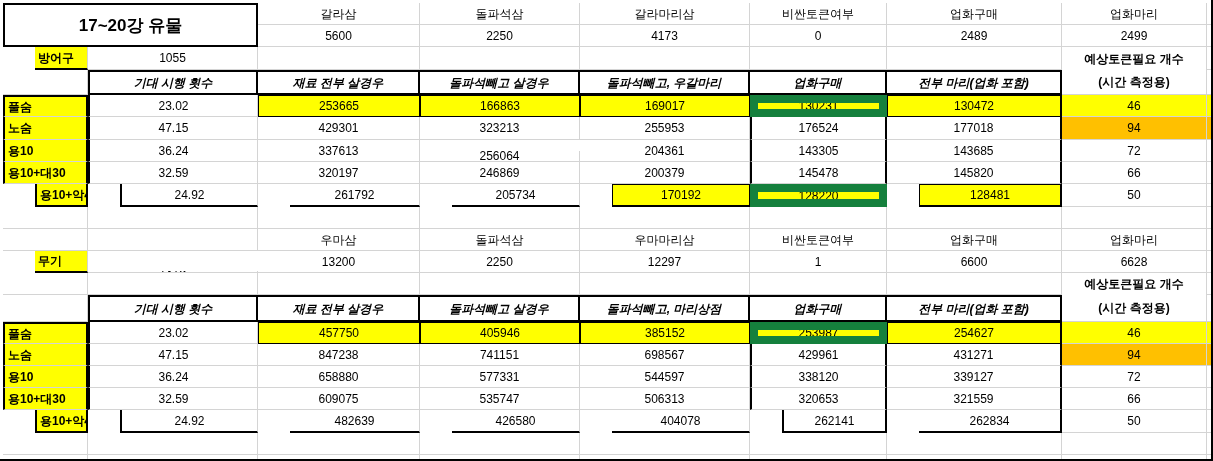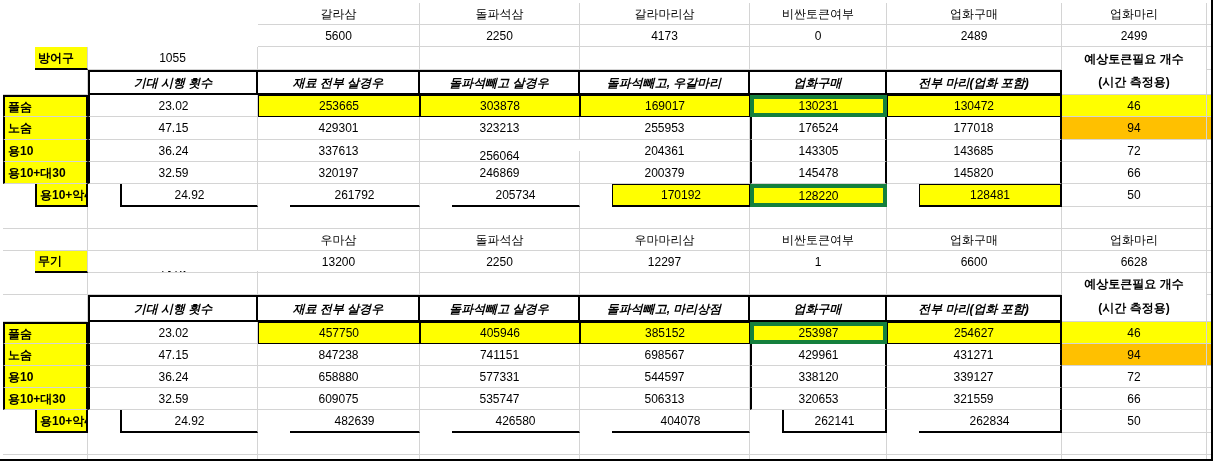--- a/index.html
+++ b/index.html
@@ -29,28 +29,29 @@
   .left{justify-content:flex-start;padding-left:3px;}
   .bold{font-weight:700;}
   .yel{background:var(--yellow,#FFFF00);}
   .org{background:var(--orange,#FFC000);}
   .kb{border:1px solid #000;}
   .hdr{font-weight:700;border-top:2px solid #000;border-bottom:2px solid #000;border-right:2px solid #000;font-style:italic;}
   .t2{border-top:2px solid #000;}
   .b2{border-bottom:2px solid #000;margin-left:32px;}
   .l2{border-left:2px solid #000;}
   .r2{border-right:2px solid #000;}
-  .box2{border:4px solid #15803d;}
+  .box2{border:8px solid #15803d;}
   .nb{border-bottom:none;}
   .ttl{border:2px solid #000;font-weight:700;font-size:17px;background:#fff;}
 </style>
 </head>
 <body>
 
 <div id="sheet">
+    <div class="c ttl" style="grid-area: 1 / 1 / span 2 / span 2;">17~20강 유물</div>
     <div class="c" style="grid-area: 1 / 3 / span 1 / span 1;">갈라삼</div>
     <div class="c" style="grid-area: 1 / 4 / span 1 / span 1;">돌파석삼</div>
     <div class="c" style="grid-area: 1 / 5 / span 1 / span 1;">갈라마리삼</div>
     <div class="c" style="grid-area: 1 / 6 / span 1 / span 1;">비싼토큰여부</div>
     <div class="c" style="grid-area: 1 / 7 / span 1 / span 1;">업화구매</div>
     <div class="c" style="grid-area: 1 / 8 / span 1 / span 1;">업화마리</div>
     <div class="c" style="grid-area: 1 / 9 / span 1 / span 1;"></div>
     <div class="c" style="grid-area: 2 / 3 / span 1 / span 1;">5600</div>
     <div class="c" style="grid-area: 2 / 4 / span 1 / span 1;">2250</div>
     <div class="c" style="grid-area: 2 / 5 / span 1 / span 1;">4173</div>
@@ -72,21 +73,21 @@
     <div class="c hdr" style="grid-area: 4 / 3 / span 1 / span 1;">재료 전부 살경우</div>
     <div class="c hdr" style="grid-area: 4 / 4 / span 1 / span 1;">돌파석빼고 살경우</div>
     <div class="c hdr" style="grid-area: 4 / 5 / span 1 / span 1;">돌파석빼고, 우갈마리</div>
     <div class="c hdr" style="grid-area: 4 / 6 / span 1 / span 1;">업화구매</div>
     <div class="c hdr" style="grid-area: 4 / 7 / span 1 / span 1;">전부 마리(업화 포함)</div>
     <div class="c bold" style="grid-area: 4 / 8 / span 1 / span 1;">(시간 측정용)</div>
     <div class="c" style="grid-area: 4 / 9 / span 1 / span 1;"></div>
     <div class="c yel bold left t2 l2 r2" style="grid-area: 5 / 1 / span 1 / span 1;">풀숨</div>
     <div class="c l2" style="grid-area: 5 / 2 / span 1 / span 1;">23.02</div>
     <div class="c yel kb" style="grid-area: 5 / 3 / span 1 / span 1;">253665</div>
-    <div class="c yel kb" style="grid-area: 5 / 4 / span 1 / span 1;">303878</div>
+    <div class="c yel kb" style="grid-area: 5 / 4 / span 1 / span 1;">166863</div>
     <div class="c yel kb" style="grid-area: 5 / 5 / span 1 / span 1;">169017</div>
     <div class="c yel box2" style="grid-area: 5 / 6 / span 1 / span 1;">130231</div>
     <div class="c yel kb r2" style="grid-area: 5 / 7 / span 1 / span 1;">130472</div>
     <div class="c yel" style="grid-area: 5 / 8 / span 1 / span 1;">46</div>
     <div class="c yel" style="grid-area: 5 / 9 / span 1 / span 1;"></div>
     <div class="c yel bold left l2 r2" style="grid-area: 6 / 1 / span 1 / span 1;">노숨</div>
     <div class="c l2" style="grid-area: 6 / 2 / span 1 / span 1;">47.15</div>
     <div class="c" style="grid-area: 6 / 3 / span 1 / span 1;">429301</div>
     <div class="c" style="grid-area: 6 / 4 / span 1 / span 1;">323213</div>
     <div class="c" style="grid-area: 6 / 5 / span 1 / span 1;">255953</div>

